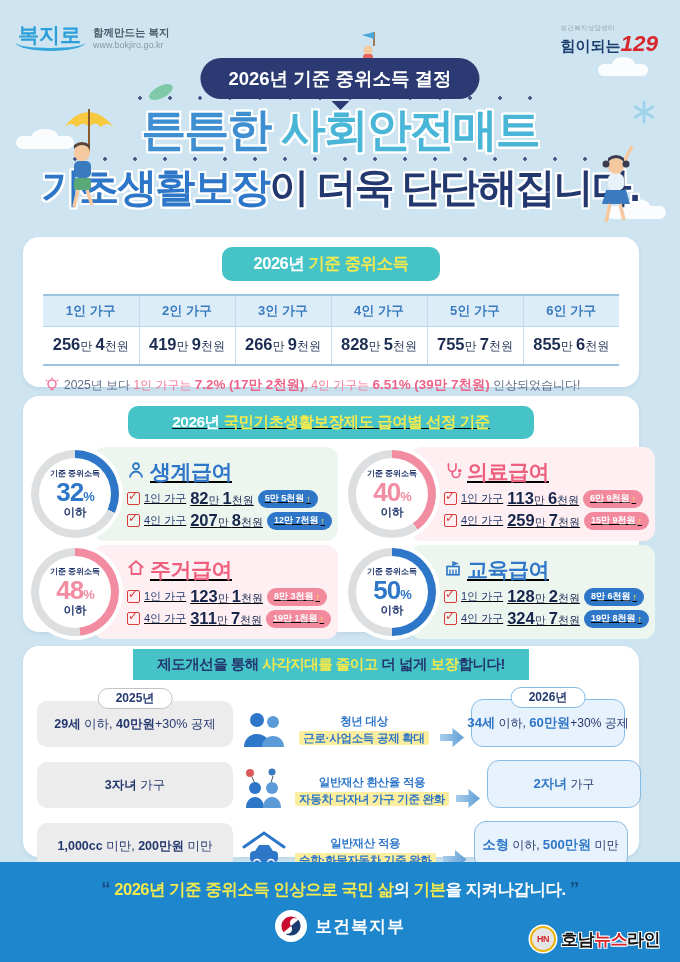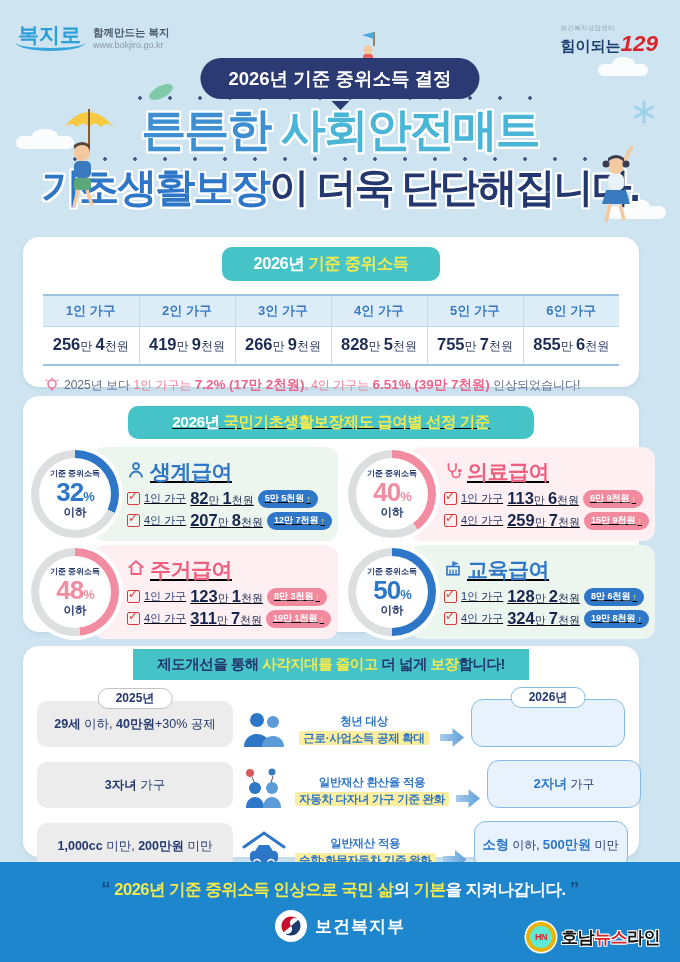--- a/index.html
+++ b/index.html
@@ -108,21 +108,21 @@
   .pill-old{border:1.5px solid #c2c2c2;}
   .pill-new{border:1.5px solid #86bce4;}
 
   
   .footer{position:absolute;left:0;top:862px;width:680px;height:100px;background:#1d86cd;}
   .quote{margin-top:16px;text-align:center;font-size:16.5px;font-weight:800;letter-spacing:-0.5px;}
   .qmark{color:#184a82;font-size:19px;font-weight:900;}
   .ministry{display:flex;align-items:center;justify-content:center;gap:8px;margin-top:9px;}
   .ministry-name{color:#fff;font-size:17px;font-weight:700;letter-spacing:1px;}
   .press{position:absolute;right:20px;bottom:10px;display:flex;align-items:center;gap:5px;font-size:17px;font-weight:900;letter-spacing:-0.5px;}
-  .hn-circle{width:22px;height:22px;border-radius:50%;background:#5eead4;border:4px solid #eab308;display:flex;align-items:center;justify-content:center;color:#d7262c;font-size:9px;font-weight:900;box-shadow:0 0 0 1.5px #fff;}
+  .hn-circle{width:22px;height:22px;border-radius:50%;background:#e5e5e5;border:2px solid #eab308;display:flex;align-items:center;justify-content:center;color:#d7262c;font-size:9px;font-weight:900;box-shadow:0 0 0 1.5px #fff;}
 </style>
 </head>
 <body>
 
 <div class="page">
 
   <div class="cloud" style="left:16px;top:136px;width:58px;height:13px;"></div>
   <div class="cloud" style="left:598px;top:64px;width:50px;height:12px;"></div>
   <div class="cloud" style="left:606px;top:206px;width:60px;height:13px;"></div>
   <svg class="deco" style="left:146px;top:82px;" width="30" height="20" viewBox="0 0 30 20">
@@ -370,20 +370,21 @@
               <path d="M20 36c0-7 5-11 11-11s11 4 11 11z" fill="#5a9bd8"></path>
             </svg>
           </div>
     <div class="midtext">
       <div>청년 대상</div>
       <div><span class="hl">근로·사업소득 공제 확대</span></div>
     </div>
     <span class="goarr"></span>
     <div class="nbox">
       <span class="pill pill-new">2026년</span>
+      <span><span class="s-bb">34세</span><span class="s-r"> 이하, </span><span class="s-bb">60만원</span><span class="s-r">+30% 공제</span></span>
     </div>
   </div>
   <div class="irow">
     <div class="obox">
 
       <span><span class="s-b">3자녀</span><span class="s-r"> 가구</span></span>
     </div>
     <div class="icon-mid">
             <svg width="44" height="40" viewBox="0 0 44 40">
               <circle cx="8" cy="5" r="4" fill="#d85a5a"></circle>

